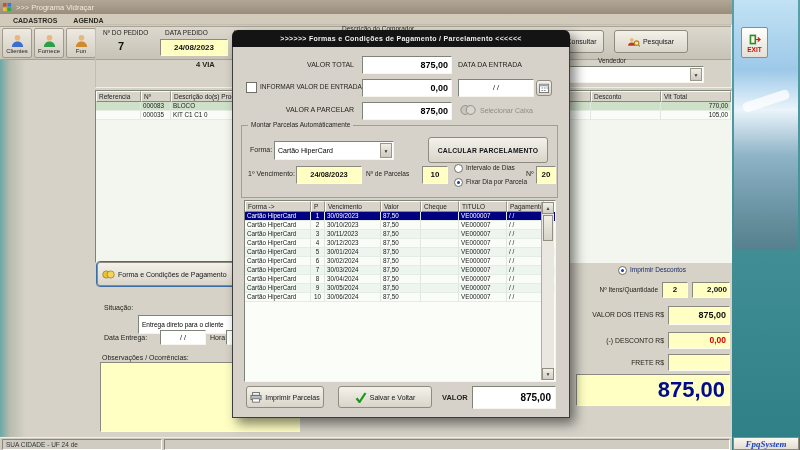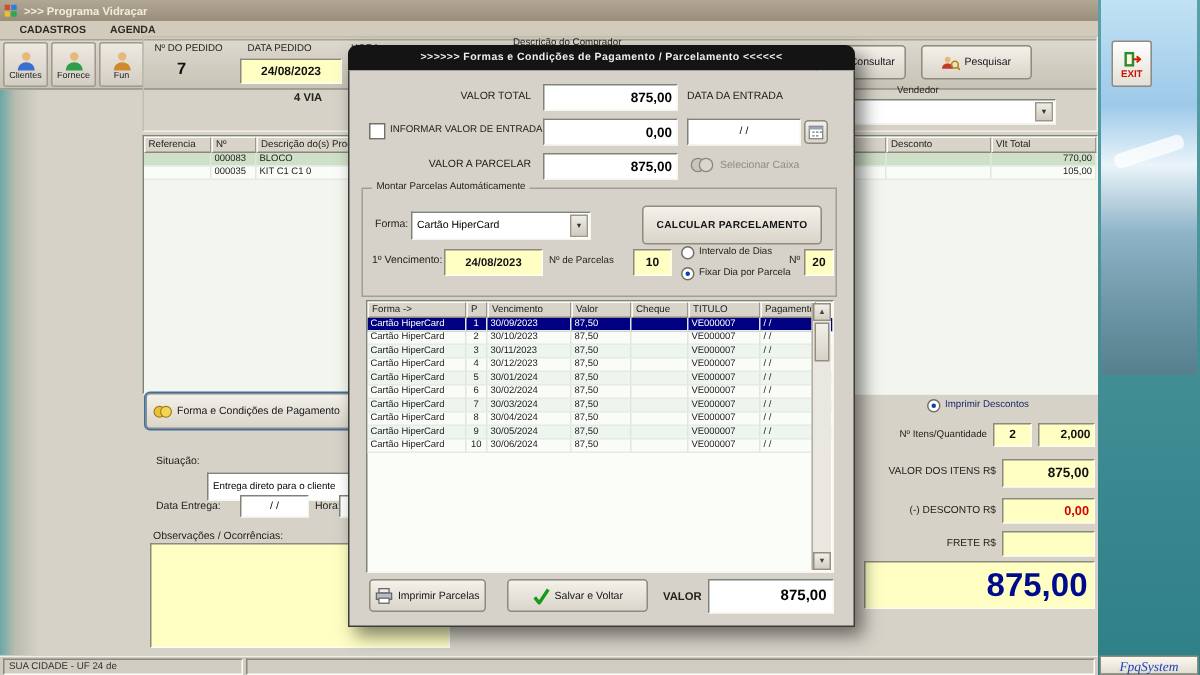--- a/index.html
+++ b/index.html
@@ -18,21 +18,21 @@
   .combo .arrow{position:absolute;right:1px;top:1px;bottom:1px;width:12px;
          background:linear-gradient(#f0ede6,#cfcabe);border:1px solid #9a968a;font-size:5px;
          display:flex;align-items:center;justify-content:center;color:#333;}
   .radio{width:9px;height:9px;border-radius:50%;background:#fff;border:1px solid #707068;}
   .radio.checked::after{content:"";position:absolute;left:2px;top:2px;width:3px;height:3px;border-radius:50%;background:#1040b0;}
   .check{width:11px;height:11px;background:#fff;border:1px solid #707068;}
 
   
   .titlebar{left:0;top:0;width:732px;height:14px;background:linear-gradient(#b2a794,#998e7b);
             display:flex;align-items:center;gap:4px;padding-left:3px;overflow:hidden;}
-  .app-title{font-size:7.5px;font-weight:bold;color:#f2ecd9;white-space:nowrap;}
+  .app-title{font-size:7.5px;font-weight:normal;color:#f2ecd9;white-space:nowrap;}
   .screen-title{font-size:7.5px;font-weight:bold;color:#2a2d55;white-space:nowrap;margin-left:6px;}
   .menubar{left:0;top:14px;width:732px;height:13px;background:#d2cbbb;display:flex;align-items:center;gap:2px;padding-left:6px;border-bottom:1px solid #aaa394;}
   .menu-item{font-size:7px;font-weight:bold;color:#2a2a22;padding:0 7px;}
   .toolbar{left:0;top:27px;width:732px;height:33px;background:linear-gradient(#dcd8ce,#c8c3b6);border-bottom:1px solid #a8a294;display:flex;gap:2px;padding:1px 2px;}
   .tbtn{width:30px;height:30px;background:linear-gradient(#eeeae2,#d2cec2);border:1px solid #a09a8c;border-radius:2px;
         display:flex;flex-direction:column;align-items:center;justify-content:center;overflow:hidden;}
   .tbtn .cap{font-size:6px;color:#222;white-space:nowrap;max-width:28px;overflow:hidden;}
   .content{left:0;top:60px;width:732px;height:377px;background:linear-gradient(90deg,#6aa8a8 0px,#b9bcae 10px,#d6d2c8 26px);}
   .sidebar{left:732px;top:0;width:68px;height:450px;background:linear-gradient(180deg,#5aa0a8,#2e7f86);}
   .photo{left:734px;top:0;width:64px;height:250px;
@@ -72,21 +72,21 @@
                display:flex;align-items:center;justify-content:center;color:#efefef;font-size:7px;font-weight:bold;letter-spacing:.3px;white-space:nowrap;overflow:hidden;}
   .modal-body{position:absolute;left:0;top:17px;right:0;bottom:0;background:#d6d2ca;border:1px solid #3c3c38;border-top:none;}
   .groupbox{border:1px solid #a29e92;}
   .grouplabel{background:#d6d2ca;padding:0 3px;font-size:6.5px;color:#23231d;white-space:nowrap;}
   .graytext{color:#8f8b82;}
 
   .statusbar{left:0;top:437px;width:732px;height:13px;background:#d0ccc2;border-top:1px solid #f2eee4;}
   .sseg{position:absolute;top:1px;height:11px;border:1px solid;border-color:#8a867c #fdfdf6 #fdfdf6 #8a867c;
         font-size:6.5px;line-height:9px;padding-left:3px;overflow:hidden;white-space:nowrap;color:#333;}
   .brand{left:733px;top:437px;width:66px;height:13px;background:linear-gradient(#fbf8f0,#e2ddd0);border:1px solid #8f8b80;
-         display:flex;align-items:center;justify-content:center;font-family:"Liberation Serif",serif;font-style:italic;font-weight:normal;font-size:9px;color:#1c3fbd;}
+         display:flex;align-items:center;justify-content:center;font-family:"Liberation Serif",serif;font-style:italic;font-weight:bold;font-size:9px;color:#1c3fbd;}
   .bigtotal{font-weight:bold;color:#000a8c;font-size:22px;text-align:right;line-height:29px;padding-right:4px;}
 </style>
 </head>
 <body>
 
 <div class="screen">
 
   <div class="abs sidebar"></div>
   <div class="abs photo"></div>
   <div class="abs streak"></div>

